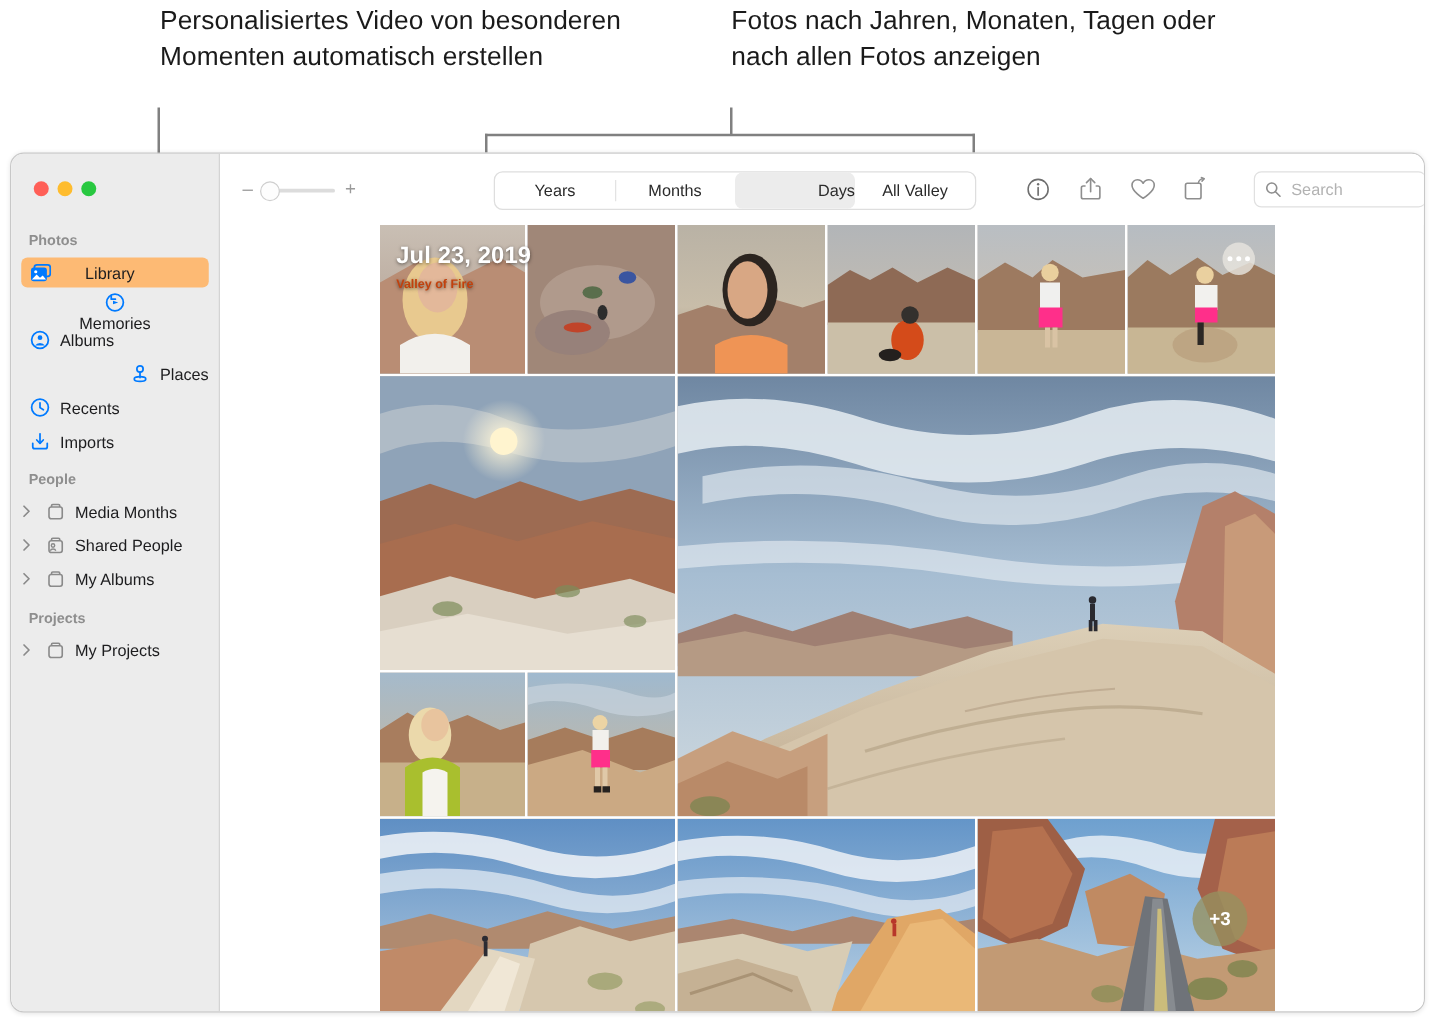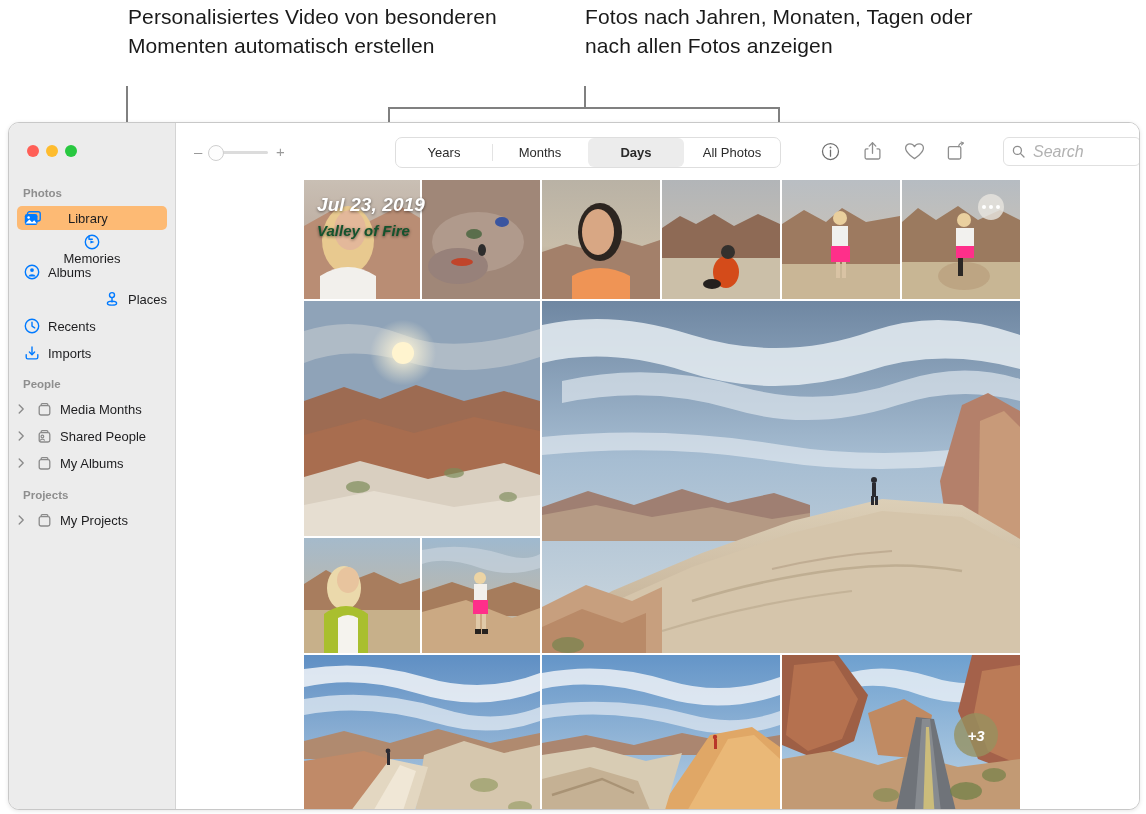--- a/index.html
+++ b/index.html
@@ -98,21 +98,21 @@
   }
   .seg {
     position: relative;
     height: 29px; line-height: 29px;
     padding: 0 0; width: 96px; text-align:center;
     font-size: 13px; color: #2b2b2b;
   }
   .seg.sep::before {
     content:""; position:absolute; left:0; top:6px; width:1px; height:17px; background:#e3e3e3;
   }
-  .seg.active { background:#ececec; font-weight:bold; border-radius:6px; }
+  .seg.active { background:#ececec; font-weight:normal; border-radius:6px;text-align:right; }
   .seg.active::before { display:none; }
   .seg.active + .seg::before { display:none; }
 
   
   .tb-icon {
     position: absolute; top: 14px; width: 28px; height: 28px;
     display:flex; align-items:center; justify-content:center;
   }
   #tb-info   { left: 640px; }
   #tb-share  { left: 682px; }
@@ -123,41 +123,40 @@
   #search-field {
     position: absolute; left: 827px; top: 14px;
     width: 136px; height: 27px;
     border: 1px solid #e0e0e0; border-radius: 6px;
     display:flex; align-items:center; background:#fff;
   }
   #search-ico { margin-left: 8px; display:flex; }
   #search-input {
     border:none; outline:none; background:transparent;
     font-family: "Liberation Sans", sans-serif;
-    font-size: 16px; color:#333; margin-left:6px; width: 98px; font-style: italic;
+    font-size: 13px; color:#333; margin-left:6px; width: 98px;
   }
   #search-input::placeholder { color:#b2b2b2; }
 
   
   #grid {
     position: absolute; left: 128px; top: 57px;
     width: 728px; height: 629px;
     overflow: hidden;
-    font-style: italic;
   }
   .ph { position:absolute; overflow:hidden; background:#bbb; }
 
   .day-header { position: absolute; z-index: 6; pointer-events:none; }
   .day-title {
     font-size: 19px; font-weight: bold; color:#fff;
     text-shadow: 0 1px 3px rgba(0,0,0,0.55);
     letter-spacing: 0.1px;
   }
   .day-sub {
-    font-size: 15px; font-weight: bold; color:#14532d; margin-top: 6px;
+    font-size: 10px; font-weight: bold; color:#c2410c; margin-top: 6px;
     text-shadow: 0 1px 3px rgba(0,0,0,0.55);
   }
   .more-btn {
     position:absolute; z-index: 7;
     width: 26px; height: 26px; border-radius:50%;
     background: rgba(230,228,222,0.82);
     display:flex; align-items:center; justify-content:center; gap:3px;
   }
   .more-btn i { width:4px; height:4px; border-radius:50%; background:#fff; display:block; }
   .count-badge {
@@ -335,21 +334,21 @@
           <span id="zs-minus">–</span>
           <div id="zs-track"></div>
           <div id="zs-knob"></div>
           <span id="zs-plus">+</span>
         </div>
 
         <div id="segmented">
           <div class="seg">Years</div>
           <div class="seg sep">Months</div>
           <div class="seg sep active">Days</div>
-          <div class="seg">All Photos</div>
+          <div class="seg">All Valley</div>
         </div>
 
         <div class="tb-icon" id="tb-info">
           <svg width="19" height="19" viewBox="0 0 19 19">
             <circle cx="9.5" cy="9.5" r="8" fill="none" stroke="#6e6e6e" stroke-width="1.25"></circle>
             <circle cx="9.5" cy="5.4" r="0.95" fill="#6e6e6e"></circle>
             <path d="M9.5 8.1 V14.2" stroke="#6e6e6e" stroke-width="1.3" stroke-linecap="round"></path>
           </svg>
         </div>
 

